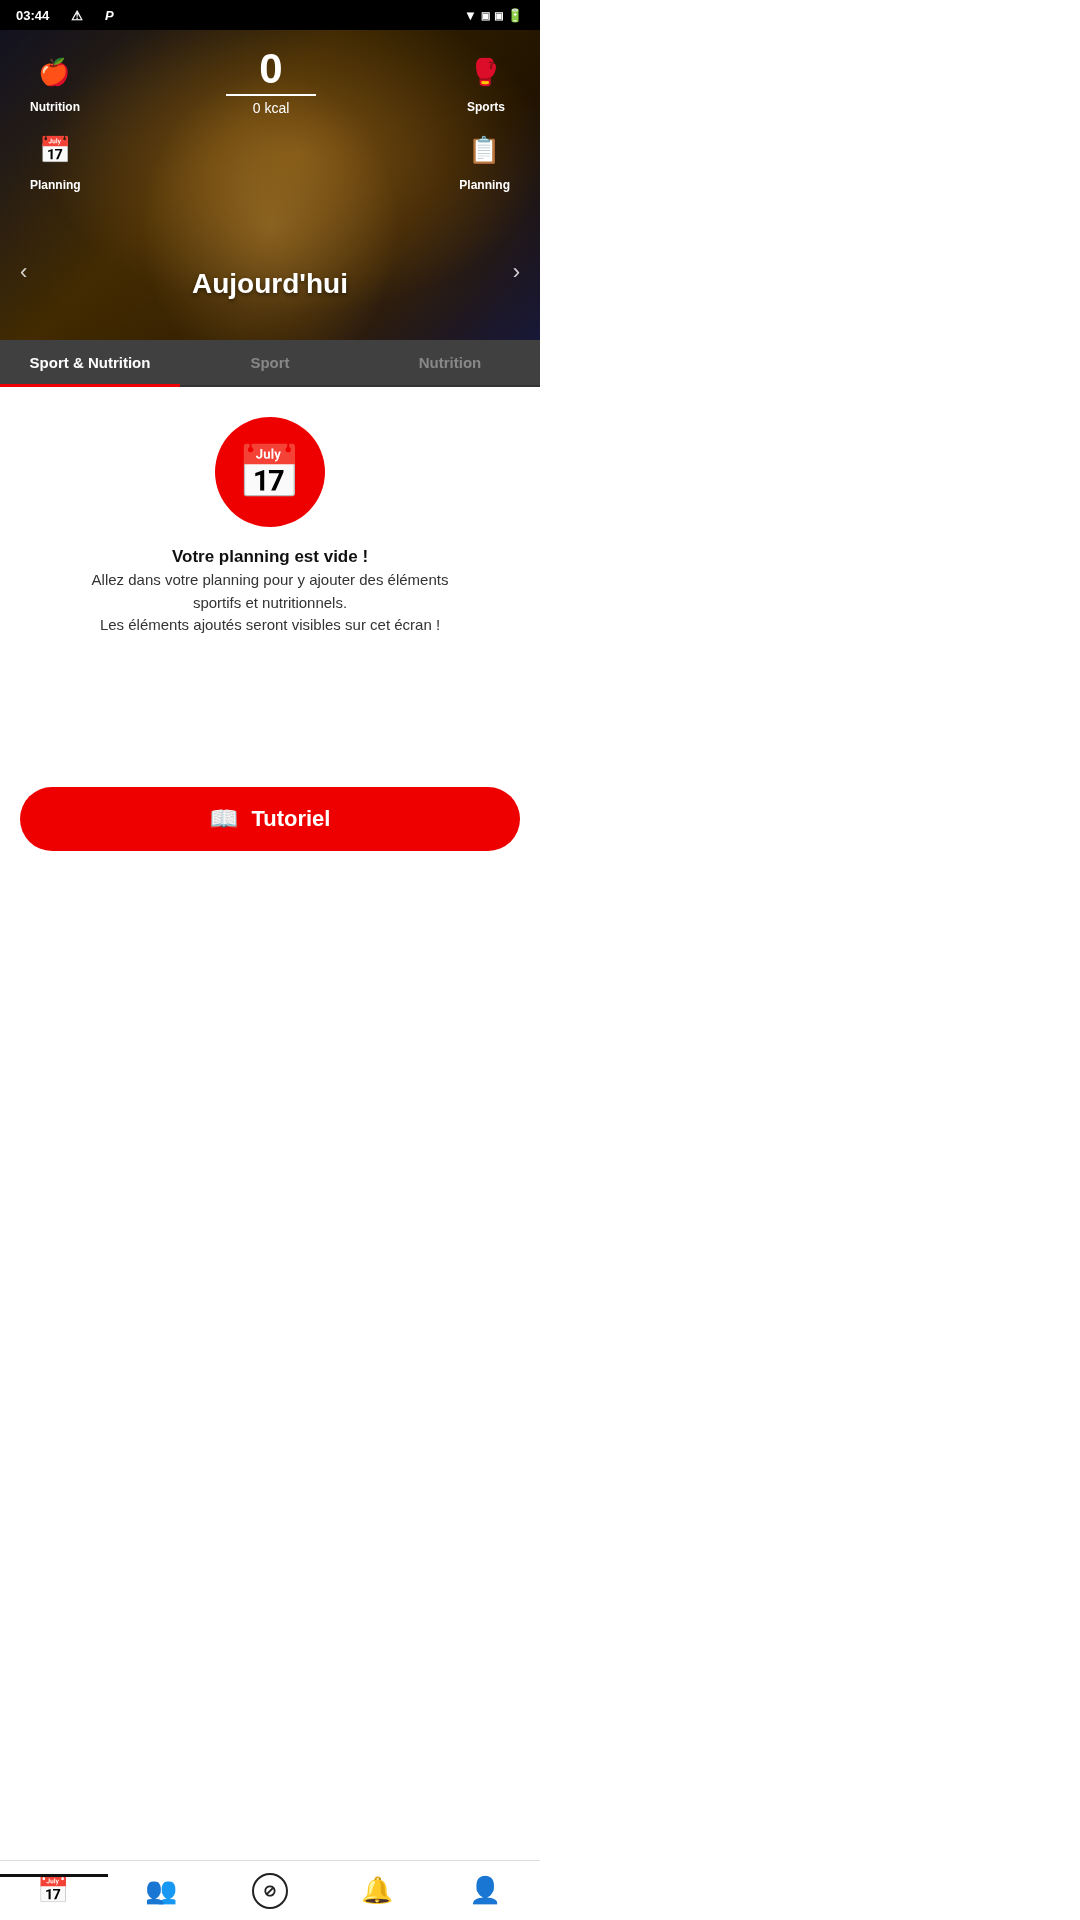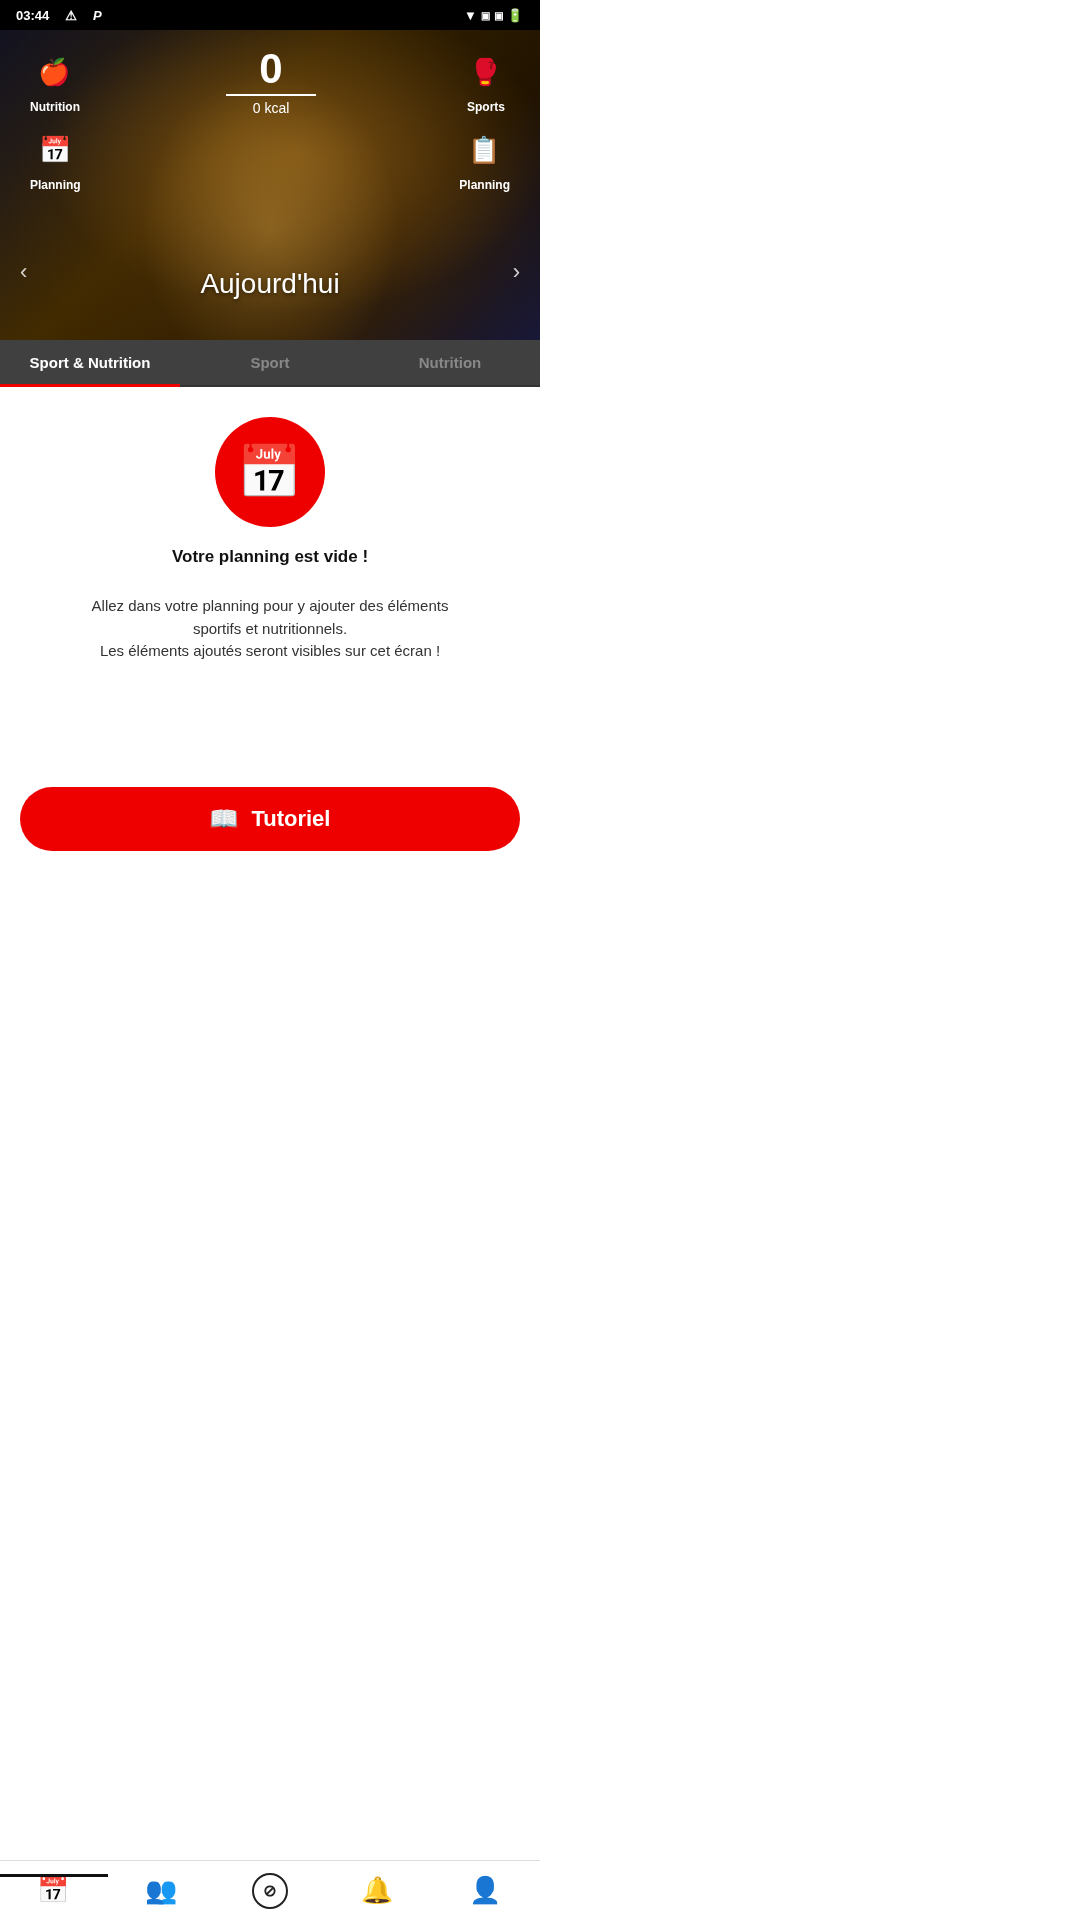--- a/index.html
+++ b/index.html
@@ -17,21 +17,21 @@
       background: #000;
       color: #fff;
       display: flex;
       justify-content: space-between;
       align-items: center;
       padding: 6px 16px;
       font-size: 13px;
       font-weight: bold;
       height: 30px;
     }
-    .status-left { display: flex; align-items: center; gap: 16px; }
+    .status-left { display: flex; align-items: center; gap: 22px; }
     .status-right { display: flex; align-items: center; gap: 4px; }
 
     
     .hero {
       position: relative;
       width: 100%;
       height: 310px;
       overflow: hidden;
       background: linear-gradient(135deg, #1a1a2e 0%, #4a3000 40%, #2d1a00 70%, #1a1a3e 100%);
     }
@@ -104,21 +104,21 @@
     .hero-date {
       position: absolute;
       bottom: 40px;
       left: 0; right: 0;
       z-index: 10;
       text-align: center;
       color: #fff;
     }
     .hero-date .today-label {
       font-size: 28px;
-      font-weight: normal;
+      font-weight: bold;
       text-shadow: 0 2px 4px rgba(0,0,0,0.5);
       margin-top: 12px;
     }
     .hero-date .date-sub {
       font-size: 14px;
       opacity: 0.85;
     }
 
     
     .arrow-left, .arrow-right {
@@ -191,21 +191,20 @@
       font-size: 17px;
       font-weight: bold;
       color: #111;
       margin-bottom: 2px;
     }
     .empty-desc {
       font-size: 15px;
       color: #333;
       line-height: 1.5;
       max-width: 400px;
-      margin-top: 26px;
     }
 
     
     .tutoriel-btn {
       width: calc(100% - 40px);
       margin: 0 20px;
       background: #e00;
       color: #fff;
       border: none;
       border-radius: 50px;

